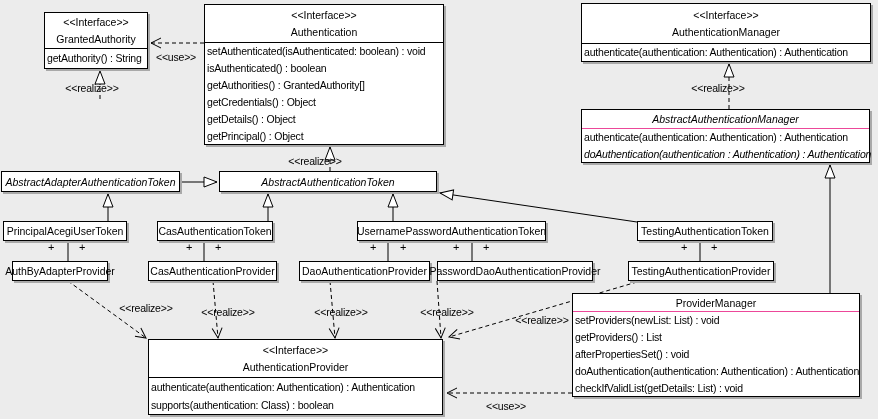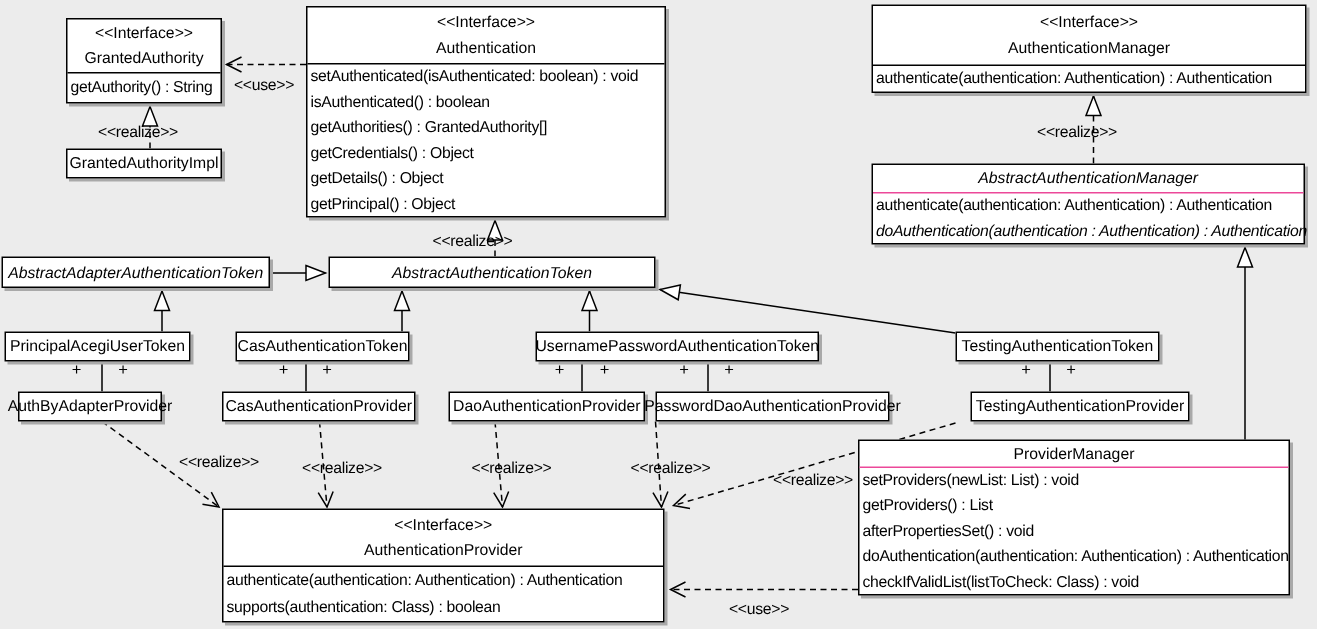--- a/index.html
+++ b/index.html
@@ -66,23 +66,20 @@
   <div class="cls" style="left:44px;top:12px;width:104px;height:57px">
     <div class="hdr" style="height:36px">
       <div class="stereo">&lt;&lt;Interface&gt;&gt;</div>
       <div class="nm">GrantedAuthority</div>
     </div>
     <div class="body">
       <div class="m" style="height:19px;line-height:19px">getAuthority() : String</div>
     </div>
   </div>
 
-  <div class="cls one" style="left:44px;top:99px;width:104px;height:20px">
-    <div>GrantedAuthorityImpl</div>
-  </div>
 
   <div class="cls" style="left:204px;top:4px;width:240px;height:141px">
     <div class="hdr" style="height:38px">
       <div class="stereo">&lt;&lt;Interface&gt;&gt;</div>
       <div class="nm">Authentication</div>
     </div>
     <div class="body">
       <div class="m">setAuthenticated(isAuthenticated: boolean) : void</div>
       <div class="m">isAuthenticated() : boolean</div>
       <div class="m">getAuthorities() : GrantedAuthority[]</div>
@@ -136,21 +133,21 @@
   </div>
   <div class="cls one" style="left:148px;top:261px;width:129px;height:20px">
     <div>CasAuthenticationProvider</div>
   </div>
   <div class="cls one" style="left:299px;top:261px;width:131px;height:20px">
     <div>DaoAuthenticationProvider</div>
   </div>
   <div class="cls one" style="left:437px;top:261px;width:156px;height:20px">
     <div>PasswordDaoAuthenticationProvider</div>
   </div>
-  <div class="cls one" style="left:647px;top:261px;width:146px;height:20px">
+  <div class="cls one" style="left:628px;top:261px;width:146px;height:20px">
     <div>TestingAuthenticationProvider</div>
   </div>
 
   <div class="cls" style="left:148px;top:339px;width:295px;height:76px">
     <div class="hdr" style="height:38px">
       <div class="stereo">&lt;&lt;Interface&gt;&gt;</div>
       <div class="nm">AuthenticationProvider</div>
     </div>
     <div class="body">
       <div class="m r18">authenticate(authentication: Authentication) : Authentication</div>
@@ -158,21 +155,21 @@
     </div>
   </div>
 
   <div class="cls" style="left:572px;top:293px;width:288px;height:104px">
     <div class="hdr1" style="height:18px">ProviderManager</div>
     <div class="body">
       <div class="m">setProviders(newList: List) : void</div>
       <div class="m">getProviders() : List</div>
       <div class="m">afterPropertiesSet() : void</div>
       <div class="m">doAuthentication(authentication: Authentication) : Authentication</div>
-      <div class="m">checkIfValidList(listToCheck: Class) : void</div>
+      <div class="m">checkIfValidList(getDetails: List) : void</div>
     </div>
   </div>
 
   <span class="lbl" style="left:92px;top:88px">&lt;&lt;realize&gt;&gt;</span>
   <span class="lbl" style="left:315px;top:161px">&lt;&lt;realize&gt;&gt;</span>
   <span class="lbl" style="left:718px;top:88px">&lt;&lt;realize&gt;&gt;</span>
   <span class="lbl" style="left:146px;top:308px">&lt;&lt;realize&gt;&gt;</span>
   <span class="lbl" style="left:228px;top:312px">&lt;&lt;realize&gt;&gt;</span>
   <span class="lbl" style="left:341px;top:312px">&lt;&lt;realize&gt;&gt;</span>
   <span class="lbl" style="left:447px;top:312px">&lt;&lt;realize&gt;&gt;</span>

